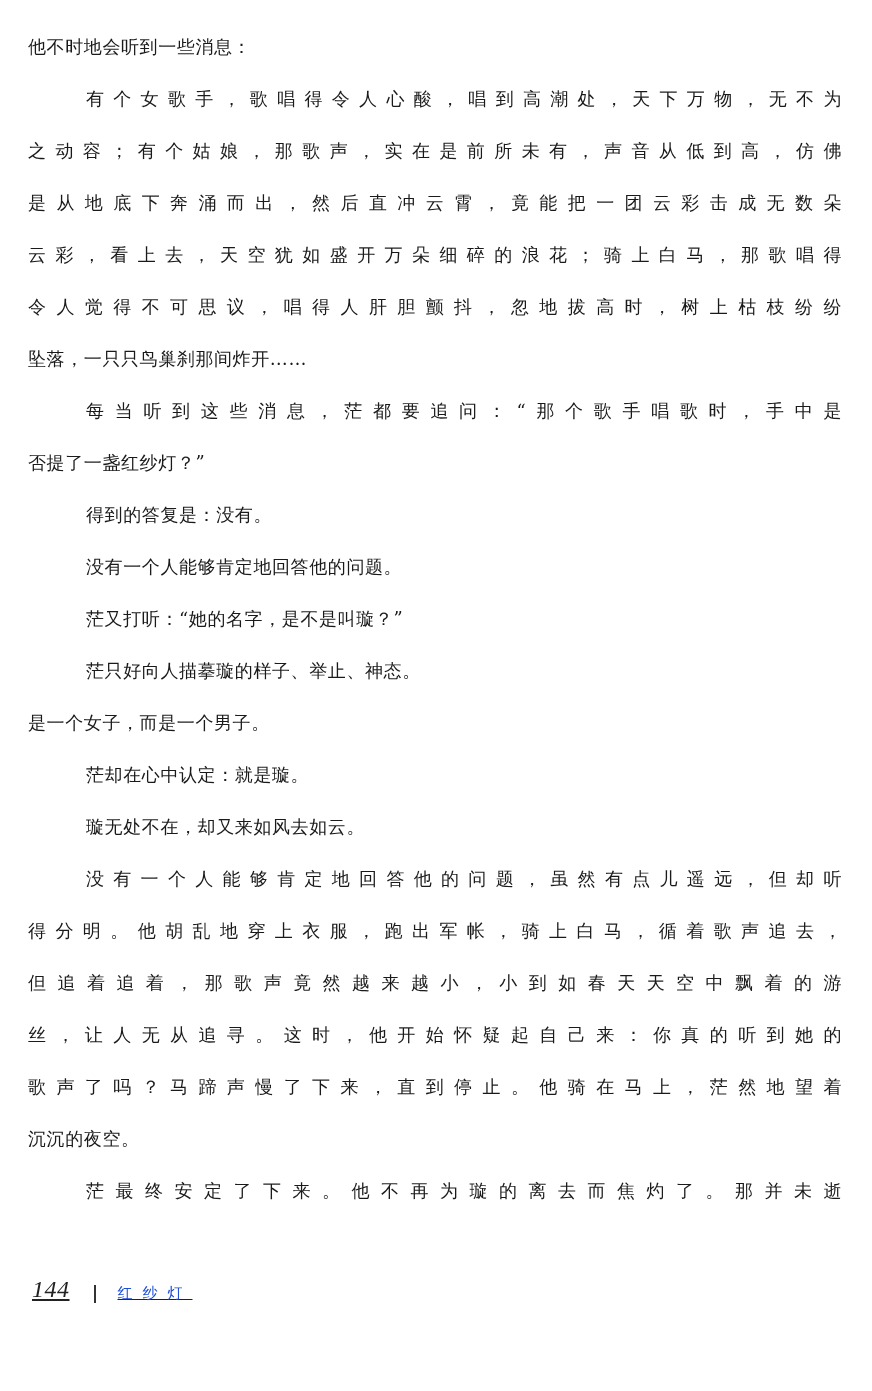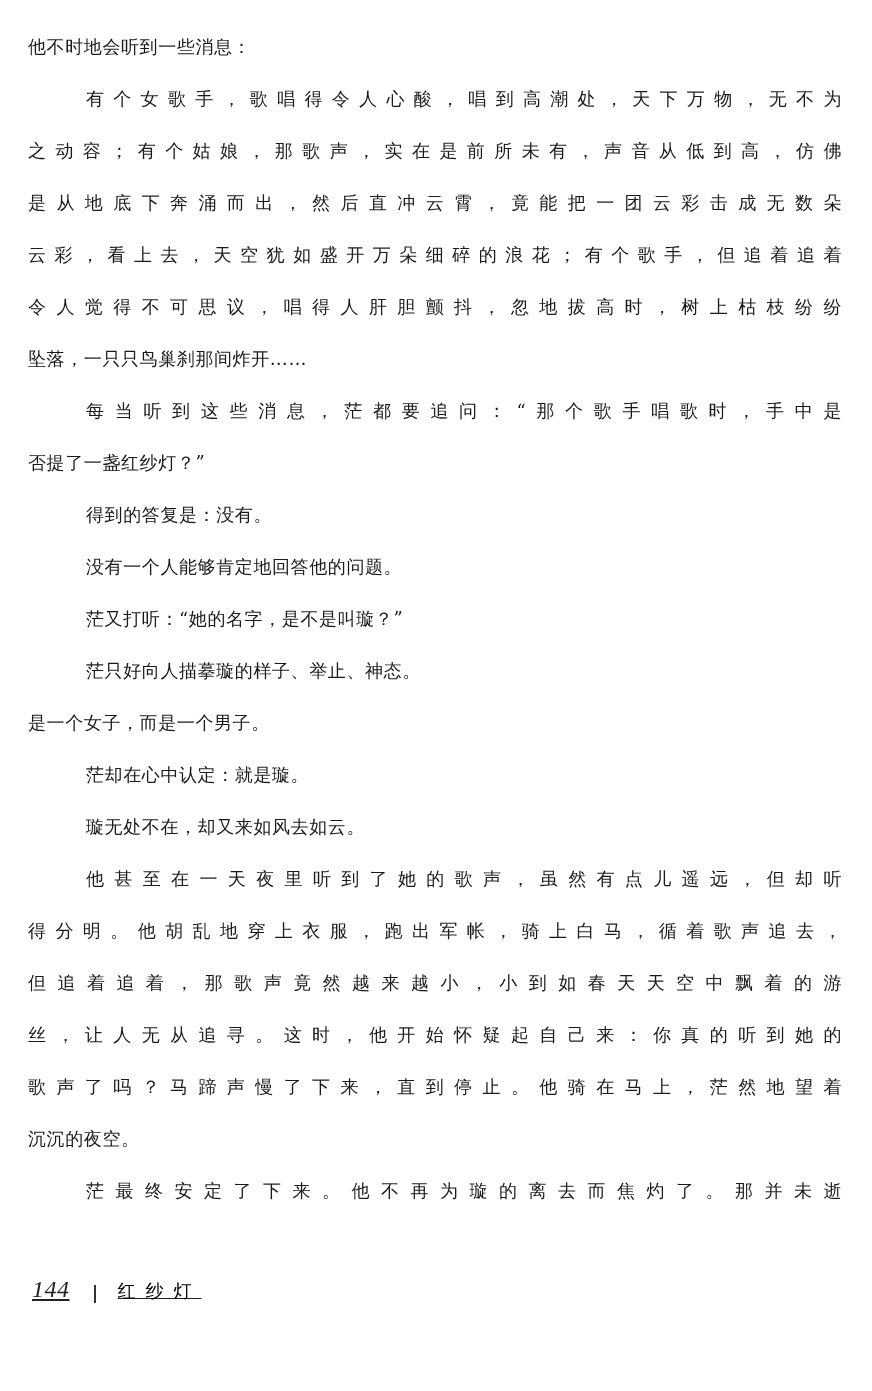--- a/index.html
+++ b/index.html
@@ -54,46 +54,46 @@
     }
     .footer-sep {
       display: inline-block;
       width: 2px;
       height: 18px;
       background: #333;
       margin-left: 24px;
       margin-right: 22px;
     }
     .book-title {
-      font-size: 18px;
+      font-size: 15px;
       letter-spacing: 10px;
-      color: #000000;
+      color: #1d4ed8;
     }
   </style>
 </head>
 <body>
 
 <div class="page-body">
   <div class="line last">他不时地会听到一些消息：</div>
   <div class="line indent">有个女歌手，歌唱得令人心酸，唱到高潮处，天下万物，无不为</div>
   <div class="line">之动容；有个姑娘，那歌声，实在是前所未有，声音从低到高，仿佛</div>
   <div class="line">是从地底下奔涌而出，然后直冲云霄，竟能把一团云彩击成无数朵</div>
-  <div class="line">云彩，看上去，天空犹如盛开万朵细碎的浪花；有个歌手，但追着追着</div>
+  <div class="line">云彩，看上去，天空犹如盛开万朵细碎的浪花；骑上白马，那歌唱得</div>
   <div class="line">令人觉得不可思议，唱得人肝胆颤抖，忽地拔高时，树上枯枝纷纷</div>
   <div class="line last">坠落，一只只鸟巢刹那间炸开……</div>
   <div class="line indent">每当听到这些消息，茫都要追问：“那个歌手唱歌时，手中是</div>
   <div class="line last">否提了一盏红纱灯？”</div>
   <div class="line indent last">得到的答复是：没有。</div>
   <div class="line indent last">没有一个人能够肯定地回答他的问题。</div>
   <div class="line indent last">茫又打听：“她的名字，是不是叫璇？”</div>
   <div class="line indent last">茫只好向人描摹璇的样子、举止、神态。</div>
   <div class="line last">是一个女子，而是一个男子。</div>
   <div class="line indent last">茫却在心中认定：就是璇。</div>
   <div class="line indent last">璇无处不在，却又来如风去如云。</div>
-  <div class="line indent">他甚至在一天夜里听到了她的歌声，虽然有点儿遥远，但却听</div>
+  <div class="line indent">没有一个人能够肯定地回答他的问题，虽然有点儿遥远，但却听</div>
   <div class="line">得分明。他胡乱地穿上衣服，跑出军帐，骑上白马，循着歌声追去，</div>
   <div class="line">但追着追着，那歌声竟然越来越小，小到如春天天空中飘着的游</div>
   <div class="line">丝，让人无从追寻。这时，他开始怀疑起自己来：你真的听到她的</div>
   <div class="line">歌声了吗？马蹄声慢了下来，直到停止。他骑在马上，茫然地望着</div>
   <div class="line last">沉沉的夜空。</div>
   <div class="line indent">茫最终安定了下来。他不再为璇的离去而焦灼了。那并未逝</div>
 </div>
 
 <div class="footer">
   <span class="page-number">144</span>

